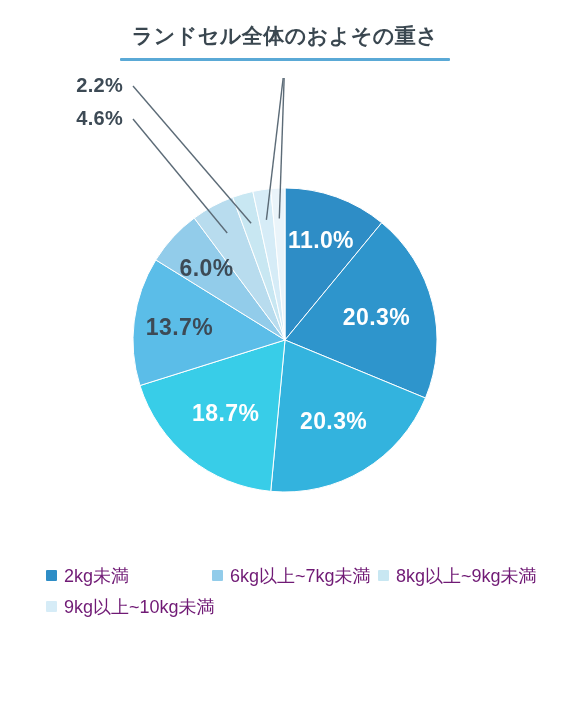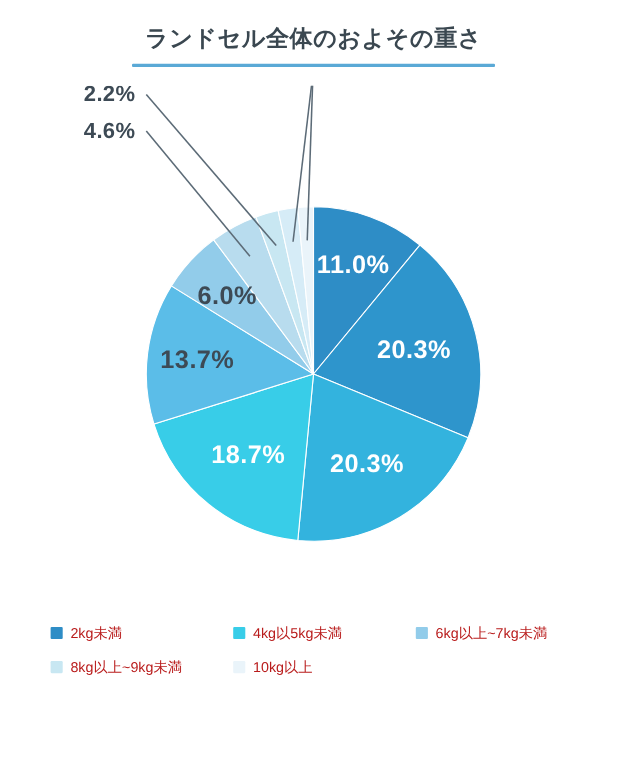--- a/index.html
+++ b/index.html
@@ -99,23 +99,23 @@
     gap: 7px;
     white-space: nowrap;
   }
   .legend-swatch {
     width: 11px;
     height: 11px;
     flex: 0 0 11px;
     border-radius: 1px;
   }
   .legend-text {
-    font-size: 13px;
+    font-size: 18px;
     font-weight: 400;
-    color: #b91c1c;
+    color: #701a75;
     line-height: 1;
   }
 </style>
 </head>
 <body>
 
 <div class="chart-card">
 
   <div class="title-block">
     <div class="chart-title">ランドセル全体のおよその重さ</div>
@@ -157,30 +157,26 @@
         </g>
     </svg>
   </div>
 
   <div class="legend" id="legend">
       <div class="legend-item">
         <span class="legend-swatch" style="background: rgb(46, 141, 198);"></span>
         <span class="legend-text">2kg未満</span>
       </div>
       <div class="legend-item">
-        <span class="legend-swatch" style="background: rgb(56, 205, 232);"></span>
-        <span class="legend-text">4kg以5kg未満</span>
-      </div>
-      <div class="legend-item">
         <span class="legend-swatch" style="background: rgb(146, 204, 234);"></span>
         <span class="legend-text">6kg以上~7kg未満</span>
       </div>
       <div class="legend-item">
         <span class="legend-swatch" style="background: rgb(200, 231, 242);"></span>
         <span class="legend-text">8kg以上~9kg未満</span>
       </div>
       <div class="legend-item">
-        <span class="legend-swatch" style="background: rgb(234, 244, 250);"></span>
-        <span class="legend-text">10kg以上</span>
+        <span class="legend-swatch" style="background: rgb(214, 236, 247);"></span>
+        <span class="legend-text">9kg以上~10kg未満</span>
       </div>
     </div>
 
 </div>
 
 </body></html>

